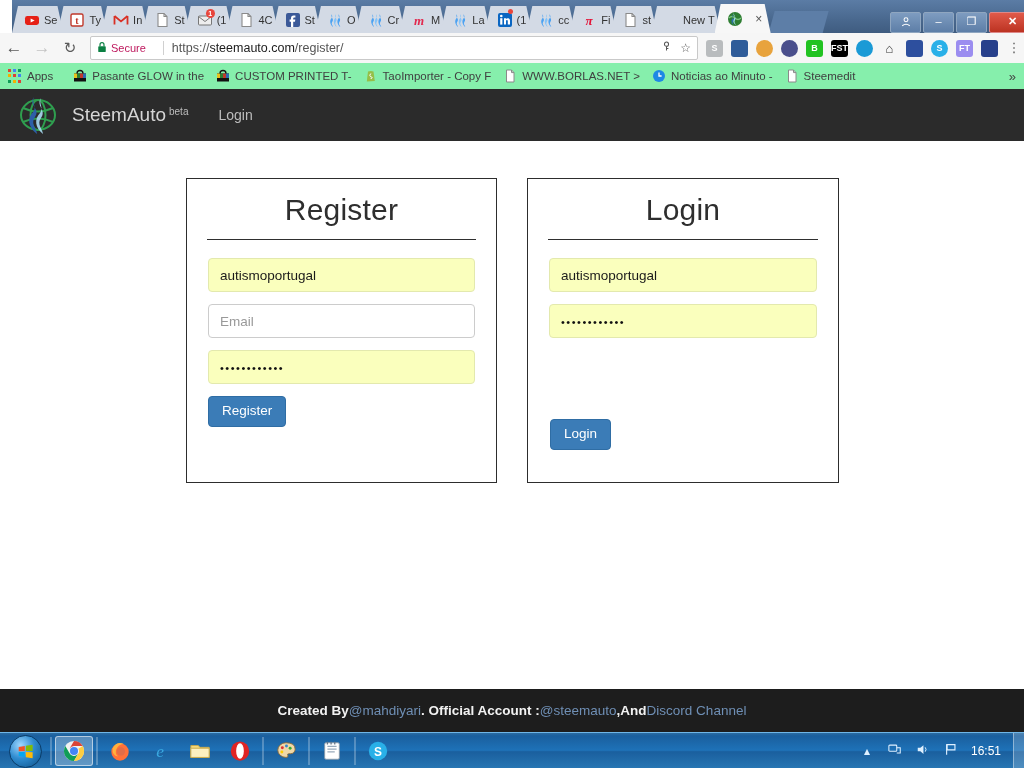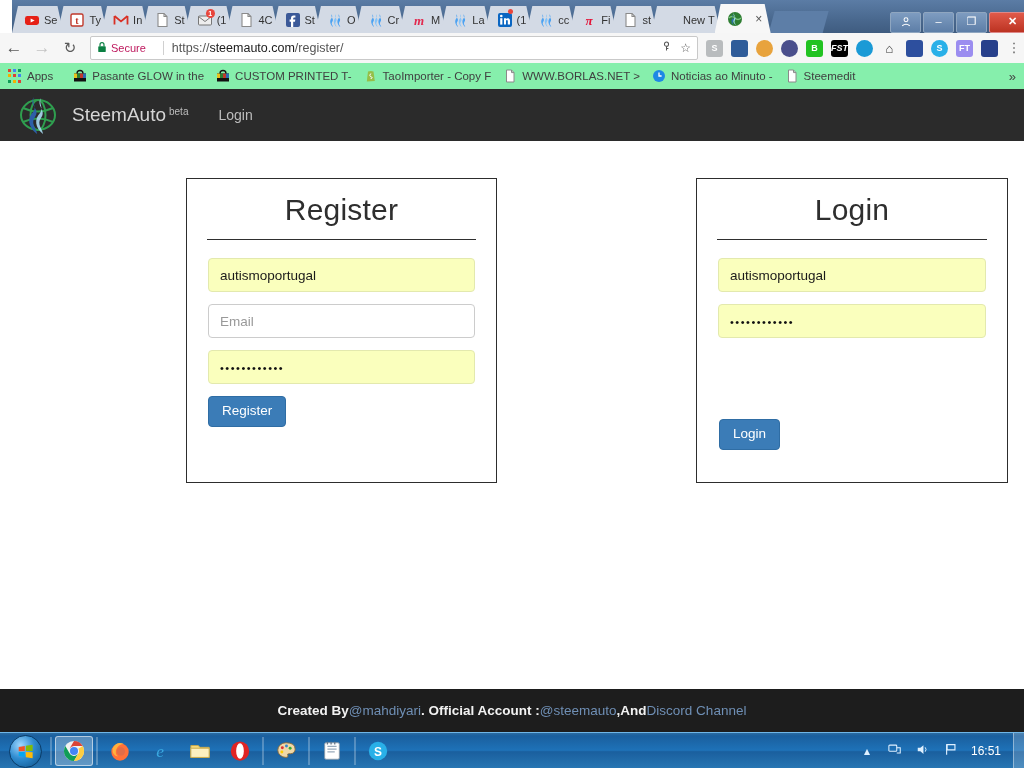--- a/index.html
+++ b/index.html
@@ -137,21 +137,21 @@
   .navbar {
     height: 52px; background: #2b2b2b; display: flex; align-items: center;
     padding: 0 0 0 14px;
   }
   .brand { display: flex; align-items: baseline; color: #cfcfcf; }
   .brand-logo { width: 48px; height: 42px; margin-right: 10px; align-self: center; }
   .brand-name { font-size: 19px; color: #d6d6d6; }
   .brand-beta { font-size: 10px; color: #bdbdbd; margin-left: 3px; position: relative; top: -6px; }
   .nav-link { color: #bdbdbd; font-size: 14px; margin-left: 30px; }
 
-  .panels { display: flex; padding: 37px 16px 0 0; justify-content: space-between; }
+  .panels { display: flex; padding: 37px 16px 0 0; }
   .panel {
     background: #fff; border: 1px solid #2d2d2d;
     box-sizing: border-box;
   }
   #panel-register { width: 311px; margin-left: 186px; height: 305px; }
   #panel-login { width: 312px; margin-left: 30px; height: 305px; position: relative; }
   .panel-title {
     text-align: center; font-size: 30px; color: #2e2e2e; font-weight: normal;
     margin: 14px 0 12px 0; letter-spacing: 0.2px;
   }
@@ -418,21 +418,21 @@
         </span>
         <span class="omni-icon">☆</span>
       </span>
     </div>
     <div class="ext-icons" id="ext-container">
         <span class="ext" style="background: rgb(185, 188, 190);">S</span>
         <span class="ext" style="background: rgb(47, 92, 153);"></span>
         <span class="ext" style="background: rgb(232, 163, 61); border-radius: 50%;"></span>
         <span class="ext" style="background: rgb(74, 79, 140); border-radius: 50%;"></span>
         <span class="ext" style="background: rgb(34, 195, 34);">B</span>
-        <span class="ext" style="background: #000000; font-style: italic;">FST</span>
+        <span class="ext" style="background: #000000;">FST</span>
         <span class="ext" style="background: rgb(26, 154, 214); border-radius: 50%;"></span>
         <span class="ext" style="background: transparent; color: rgb(51, 51, 51); font-size: 13px;">⌂</span>
         <span class="ext" style="background: rgb(45, 79, 158);"></span>
         <span class="ext" style="background: rgb(41, 176, 232); border-radius: 50%;">S</span>
         <span class="ext" style="background: rgb(155, 141, 240);">FT</span>
         <span class="ext" style="background: rgb(39, 64, 139);"></span>
       </div>
     <div class="menu-dots">⋮</div>
   </div>
 

